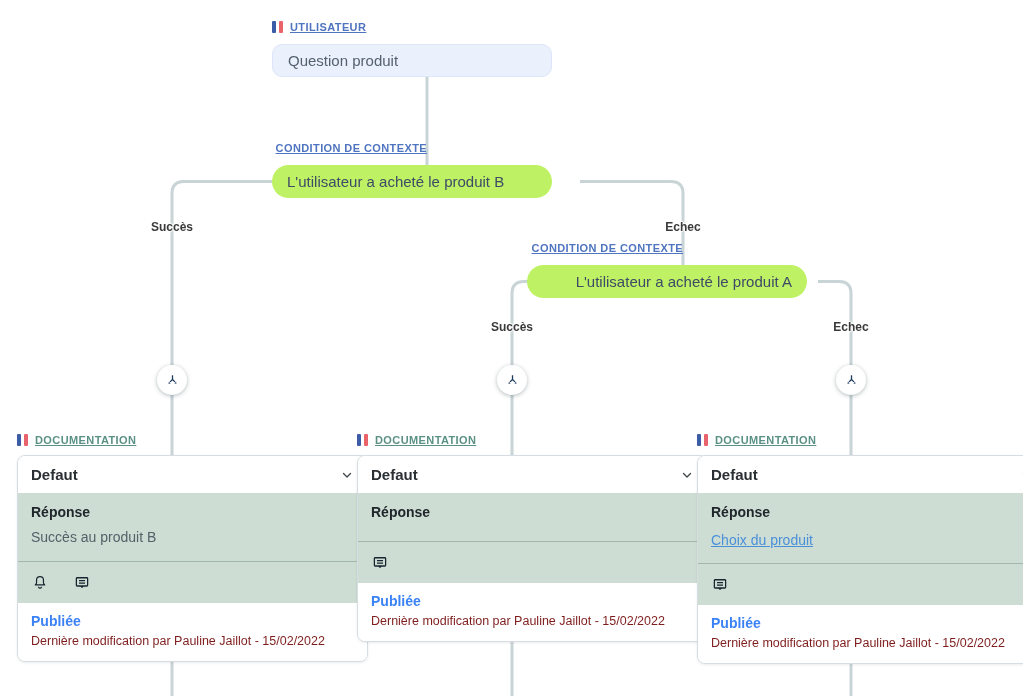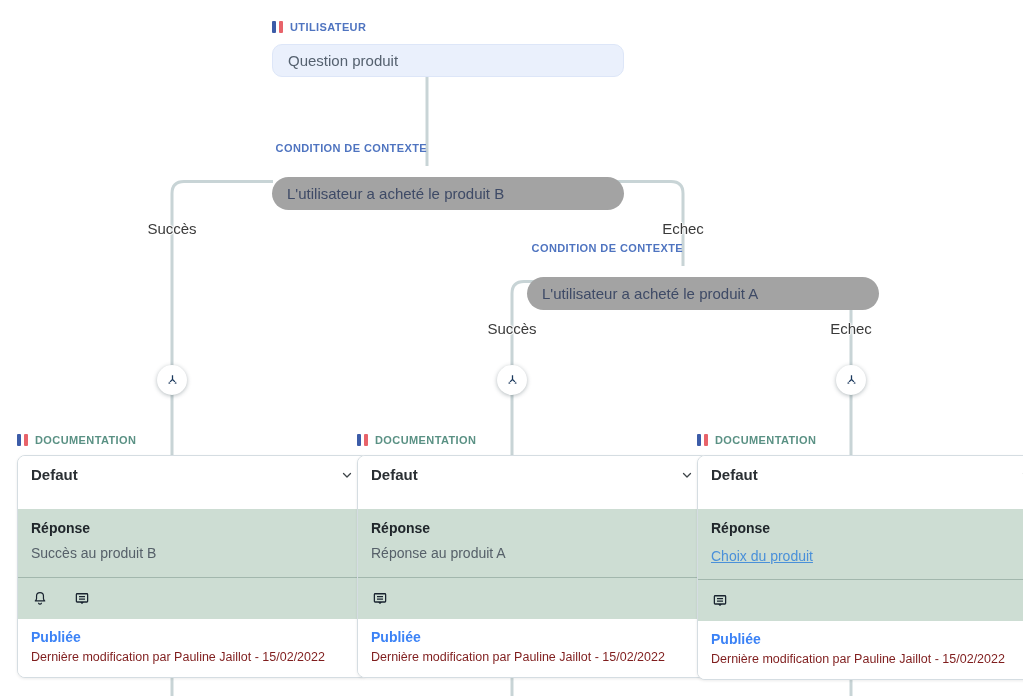--- a/index.html
+++ b/index.html
@@ -4,49 +4,49 @@
 <style>
   html,body{margin:0;padding:0;}
   body{
     width:1023px;height:696px;position:relative;background:#ffffff;
     font-family:"Liberation Sans", sans-serif;overflow:hidden;
     -webkit-font-smoothing:antialiased;
   }
   .connectors{position:absolute;left:0;top:0;z-index:0;}
 
   .node-label{position:absolute;display:flex;align-items:center;gap:7px;
-    font-size:11px;font-weight:bold;letter-spacing:.4px;z-index:2;white-space:nowrap;}
+    font-size:11px;font-weight:bold;letter-spacing:.4px;z-index:2;white-space:nowrap;text-decoration:underline;}
   .node-label.blue{color:#4f74c0;}
   .node-label.green{color:#5a9184;}
   .node-label.right{justify-content:flex-end;}
 
   .flag{display:inline-flex;gap:3px;height:12px;}
   .flag i{width:4px;border-radius:1px;display:block;}
   .flag .fb{background:#3c5ca8;}
   .flag .fr{background:#e8636a;}
 
-  .msg-box{position:absolute;height:33px;width:352px;box-sizing:border-box;
+  .msg-box{position:absolute;height:33px;width:280px;box-sizing:border-box;
     display:flex;align-items:center;padding:0 15px;font-size:15px;z-index:2;white-space:nowrap;}
   .user-msg{background:#eaf0fc;border:1px solid #dde6f8;border-radius:10px;color:#55616f;}
-  .cond-pill{background:#a3a3a3;border-radius:17px;color:#3e4a66;margin-top:12px;}
-
-  .branch-label{position:absolute;transform:translateX(-50%);font-size:15px;
-    font-weight:normal;color:#3a3a3a;z-index:2;white-space:nowrap;
+  .cond-pill{background:#bef264;border-radius:17px;color:#3e4a66;}
+
+  .branch-label{position:absolute;transform:translateX(-50%);font-size:12px;
+    font-weight:bold;color:#3a3a3a;z-index:2;white-space:nowrap;
     text-shadow:-1px 0 0 #fff,1px 0 0 #fff,0 -1px 0 #fff,0 1px 0 #fff,0 0 4px #fff;}
 
   .branch-node{position:absolute;width:30px;height:30px;border-radius:50%;background:#fff;
     box-shadow:0 1px 4px rgba(40,60,70,.35);display:flex;align-items:center;justify-content:center;
     z-index:2;transform:translate(-50%,-50%);cursor:pointer;}
 
   .card{position:absolute;width:351px;background:#fff;border:1px solid #d5dde2;border-radius:8px;
     box-shadow:0 1px 3px rgba(0,0,0,.08);z-index:2;overflow:hidden;box-sizing:border-box;}
   .card-header{height:37px;display:flex;align-items:center;justify-content:space-between;
     padding:0 13px;cursor:pointer;background:#fff;}
   .card-header .title{font-size:15px;font-weight:bold;color:#2a2f33;}
-  .card-green{background:#cdddd3;padding:11px 13px 14px;margin-top:16px;}
+  .card-green{background:#cdddd3;padding:11px 13px 14px;}
   .card-green .rtitle{font-size:14px;font-weight:bold;color:#20262b;margin-bottom:7px;}
   .card-green .rtext{font-size:14px;color:#566069;line-height:1.45;}
   .card-green .rlink{color:#4a90d9;font-size:14px;display:inline-block;margin-top:5px;cursor:pointer;text-decoration:underline;}
   .card-icons{background:#cdddd3;border-top:1px solid #a2b7ad;padding:12px 13px 11px;
     display:flex;gap:24px;align-items:center;}
   .action-btn{display:inline-flex;cursor:pointer;}
   .card-footer{padding:10px 13px 13px;background:#fff;}
   .card-footer .status{font-size:14px;font-weight:bold;color:#3b82f6;margin-bottom:5px;}
   .card-footer .modified{font-size:12.5px;color:#7f1d1d;white-space:nowrap;}
   .chevron{display:inline-flex;}
@@ -84,21 +84,21 @@
 <div class="msg-box cond-pill" style="left:272px;top:165px;">
   <span>L'utilisateur a acheté le produit B</span>
 </div>
 
 <div class="branch-label" style="left:172px;top:220px;">Succès</div>
 <div class="branch-label" style="left:683px;top:220px;">Echec</div>
 
 <div class="node-label blue right" style="right:340px;top:242px;">
   <span>CONDITION DE CONTEXTE</span>
 </div>
-<div class="msg-box cond-pill" style="left:527px;top:265px;">
+<div class="msg-box cond-pill" style="left:527px;top:265px;justify-content:flex-end;">
   <span>L'utilisateur a acheté le produit A</span>
 </div>
 
 <div class="branch-label" style="left:512px;top:320px;">Succès</div>
 <div class="branch-label" style="left:851px;top:320px;">Echec</div>
 
 <div class="branch-node" style="left:172px;top:380px;">
   <svg width="17" height="17" viewBox="0 0 24 24">
     <path d="M12 4.5 V10.5 M12 10.5 L8.5 14 M12 10.5 L15.5 14" stroke="#1c3a5e" stroke-width="1.8" fill="none"></path>
     <polygon points="6.3,16.7 9.3,16.1 7.0,13.8" fill="#1c3a5e"></polygon>
@@ -180,21 +180,20 @@
   <div class="card-header">
     <span class="title">Defaut</span>
     <span class="chevron">
       <svg width="14" height="14" viewBox="0 0 24 24">
           <path d="M6 9.5 l6 6 6 -6" stroke="#3d4448" stroke-width="2.2" fill="none" stroke-linecap="round" stroke-linejoin="round"></path>
         </svg>
     </span>
   </div>
   <div class="card-green">
     <div class="rtitle">Réponse</div>
-    <div class="rtext">Réponse au produit A</div>
   </div>
   <div class="card-icons">
     <span class="action-btn">
       <svg width="18" height="18" viewBox="0 0 24 24">
         <rect x="4.5" y="5" width="15" height="11" rx="1" stroke="#1a2430" stroke-width="1.7" fill="none"></rect>
         <path d="M8 8.8 h8 M8 12.2 h8" stroke="#1a2430" stroke-width="1.5" fill="none"></path>
         <path d="M9.5 16 h5 l-2.5 3 z" fill="#1a2430"></path>
       </svg>
     </span>
   </div>

